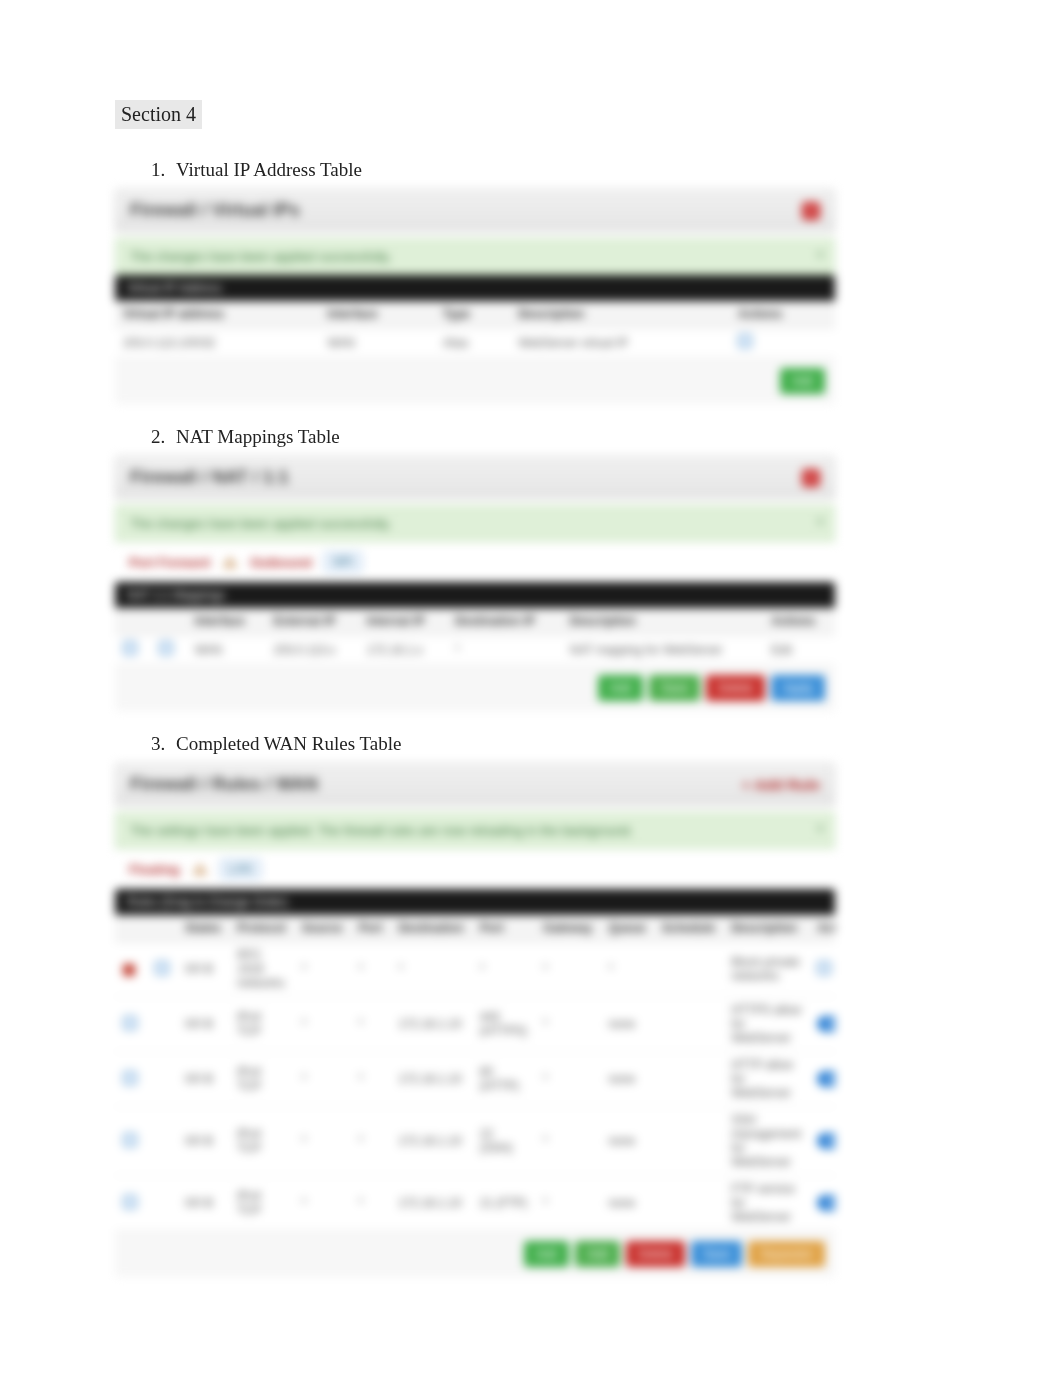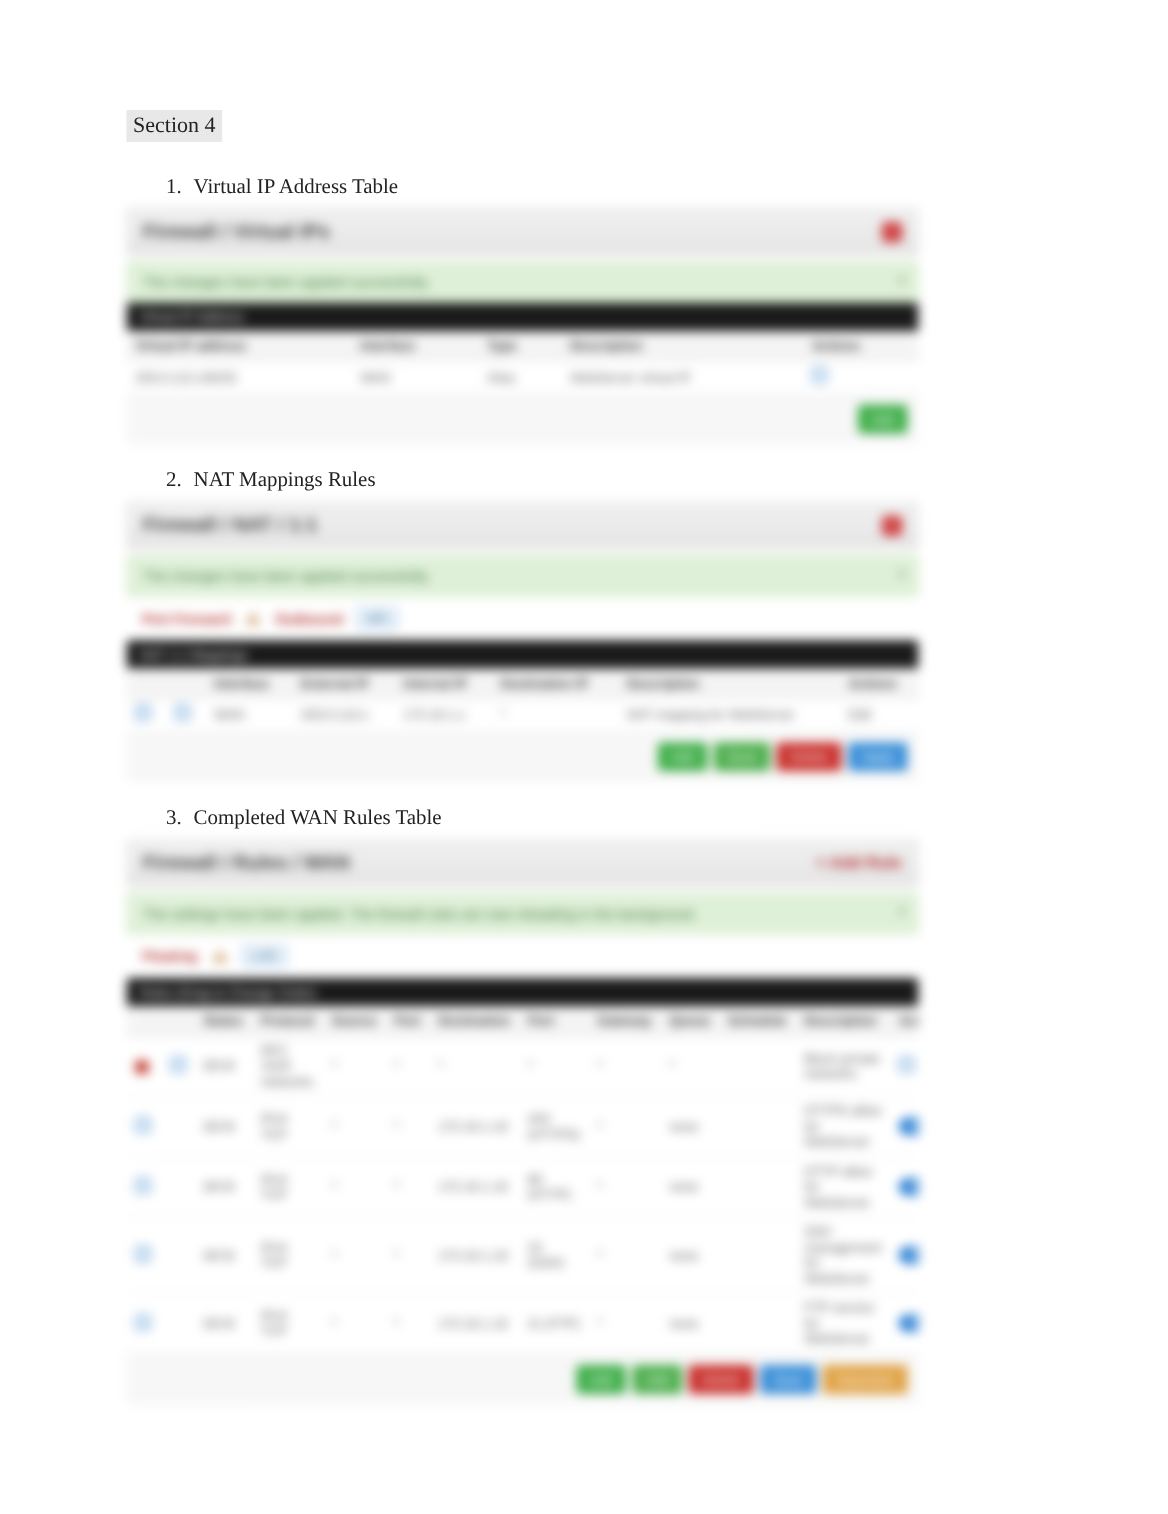--- a/index.html
+++ b/index.html
@@ -83,21 +83,21 @@
           </tr>
             </tbody>
         </table>
         <div class="btn-row">
           <button class="btn btn-green">Add</button>
         </div>
       </div>
     </li>
 
     <li>
-      <span class="item-label">NAT Mappings Rules</span>
+      <span class="item-label">NAT Mappings Table</span>
       <div class="panel">
         <div class="panel-header">
           <span class="panel-title">Firewall / NAT / 1:1</span>
           <span class="panel-close">×</span>
         </div>
         <div class="alert-success">
           <span>The changes have been applied successfully.</span>
           <span class="alert-close">×</span>
         </div>
         <div class="toolbar">

